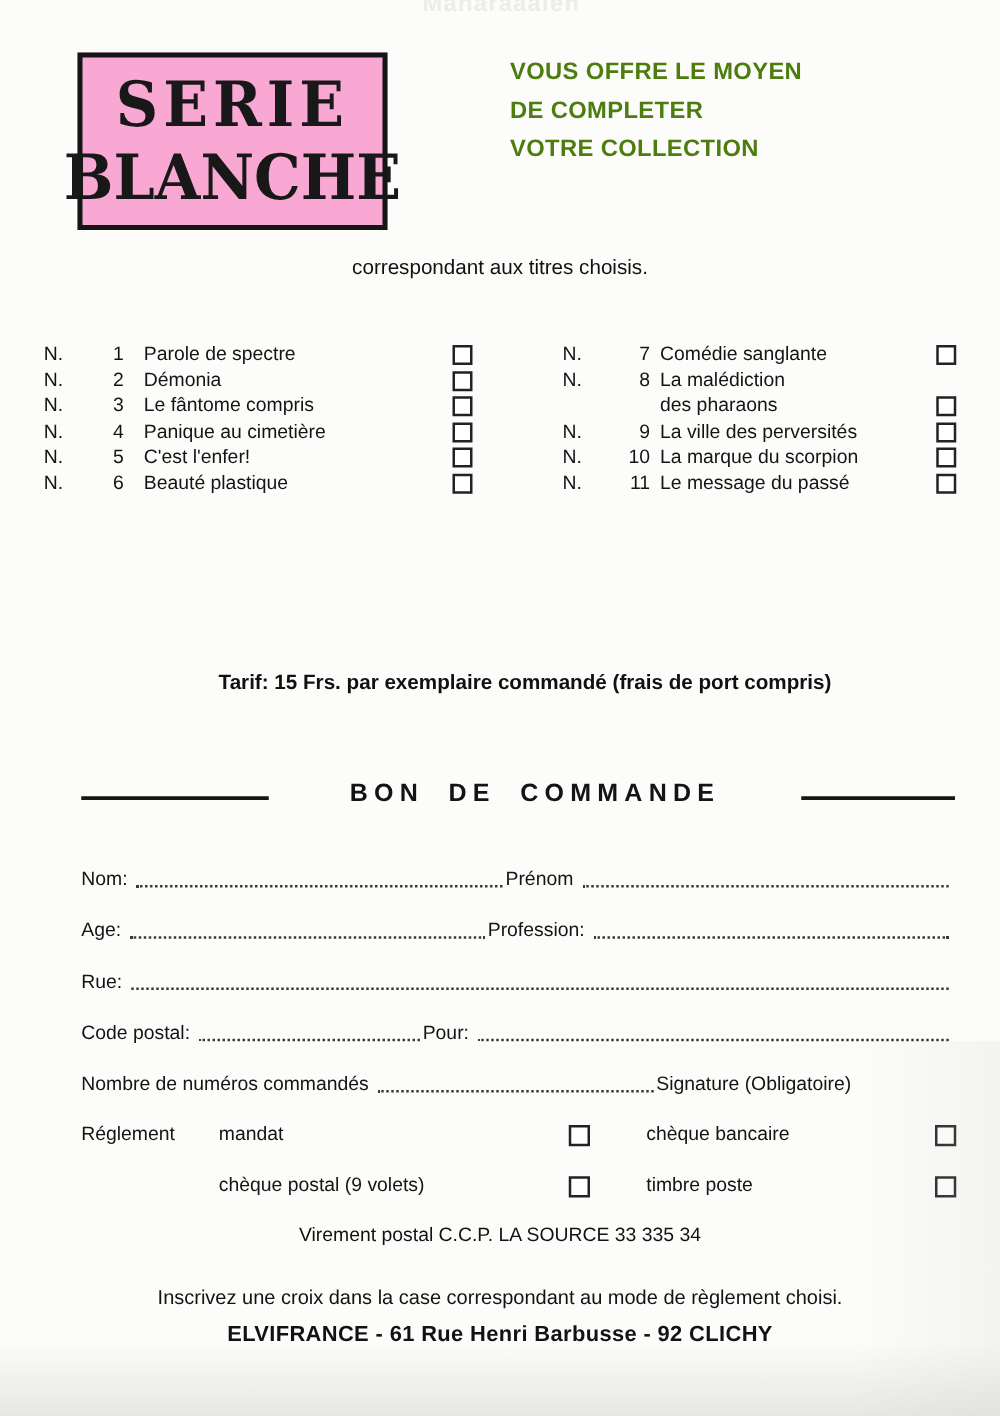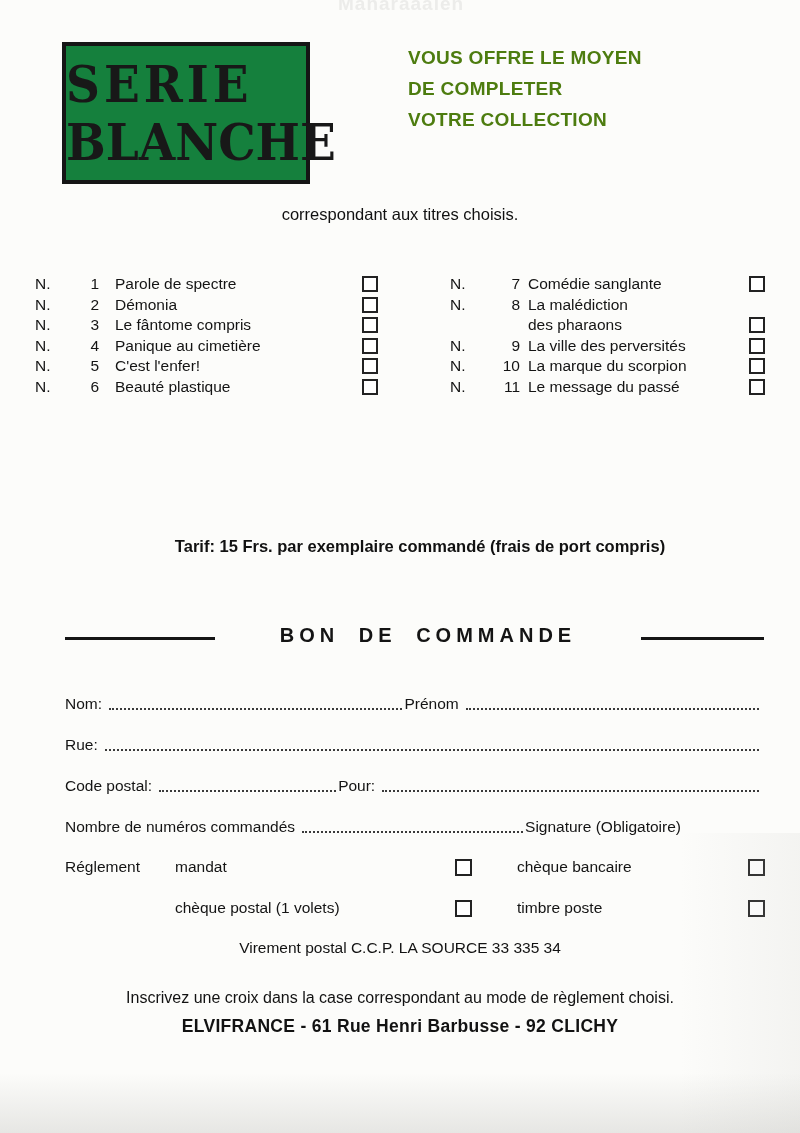--- a/index.html
+++ b/index.html
@@ -34,22 +34,22 @@
     position:absolute;top:-7px;left:338px;
     font-size:19px;font-weight:bold;color:#ececea;
     letter-spacing:1px;
   }
 
   
   .header{display:flex;padding:42px 0 0 62px;}
   .logo-box{
     width:248px;height:142px;box-sizing:border-box;
     border:4px solid #151515;
-    display:flex;flex-direction:column;justify-content:center;
-    background:#15803d;
+    display:flex;flex-direction:column;justify-content:center;align-items:center;
+    background:#f9a8d4;
     padding-top:2px;
   }
   .logo-line{
     font-family:"DejaVu Serif", serif;
     font-weight:bold;font-size:47px;line-height:58px;
     transform:scaleY(1.06);
     color:#181818;white-space:nowrap;
   }
   .logo-line.l1{letter-spacing:4px;}
   .logo-line.l2{letter-spacing:0px;}
@@ -239,20 +239,26 @@
 
   <div class="form">
 
     <div class="f-row">
       <span class="f-label">Nom:</span>
       <span class="fill"></span>
       <span class="f-label">Prénom</span>
       <span class="fill endpad"></span>
     </div>
 
+    <div class="f-row">
+      <span class="f-label">Age:</span>
+      <span class="fill"></span>
+      <span class="f-label">Profession:</span>
+      <span class="fill endpad"></span>
+    </div>
 
     <div class="f-row">
       <span class="f-label">Rue:</span>
       <span class="fill endpad"></span>
     </div>
 
     <div class="f-row">
       <span class="f-label">Code postal:</span>
       <span class="fill short"></span>
       <span class="f-label">Pour:</span>
@@ -270,21 +276,21 @@
       <span class="f-label">Réglement</span>
       <span class="f-label">mandat</span>
       <span class="pay-cb"></span>
       <span></span>
       <span class="f-label">chèque bancaire</span>
       <span class="pay-cb"></span>
     </div>
 
     <div class="pay-grid">
       <span></span>
-      <span class="f-label">chèque postal (1 volets)</span>
+      <span class="f-label">chèque postal (9 volets)</span>
       <span class="pay-cb"></span>
       <span></span>
       <span class="f-label">timbre poste</span>
       <span class="pay-cb"></span>
     </div>
   </div>
 
   <div class="footer">
     <div class="virement">Virement postal C.C.P. LA SOURCE 33 335 34</div>
     <div class="note">Inscrivez une croix dans la case correspondant au mode de règlement choisi.</div>

